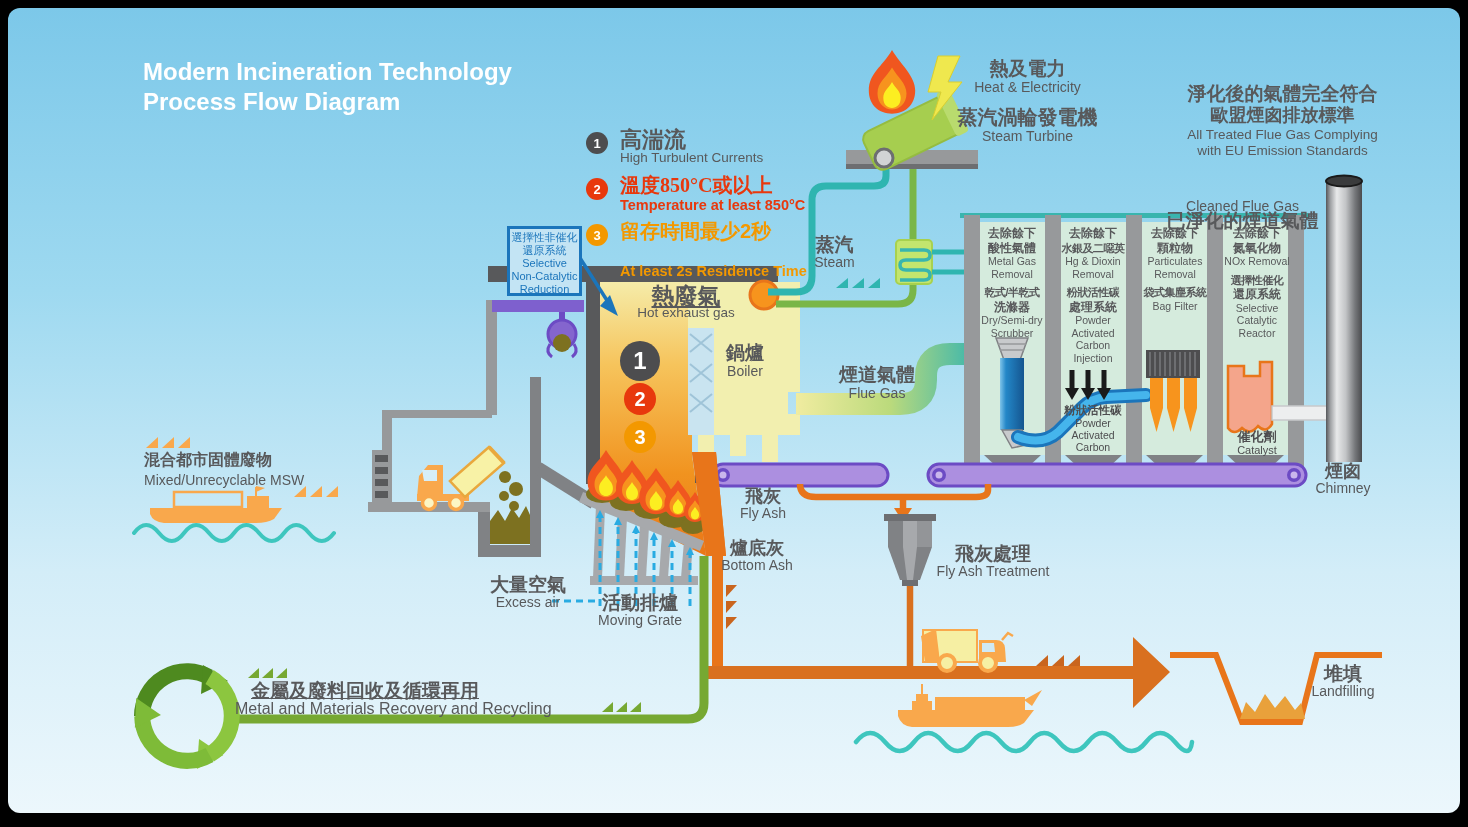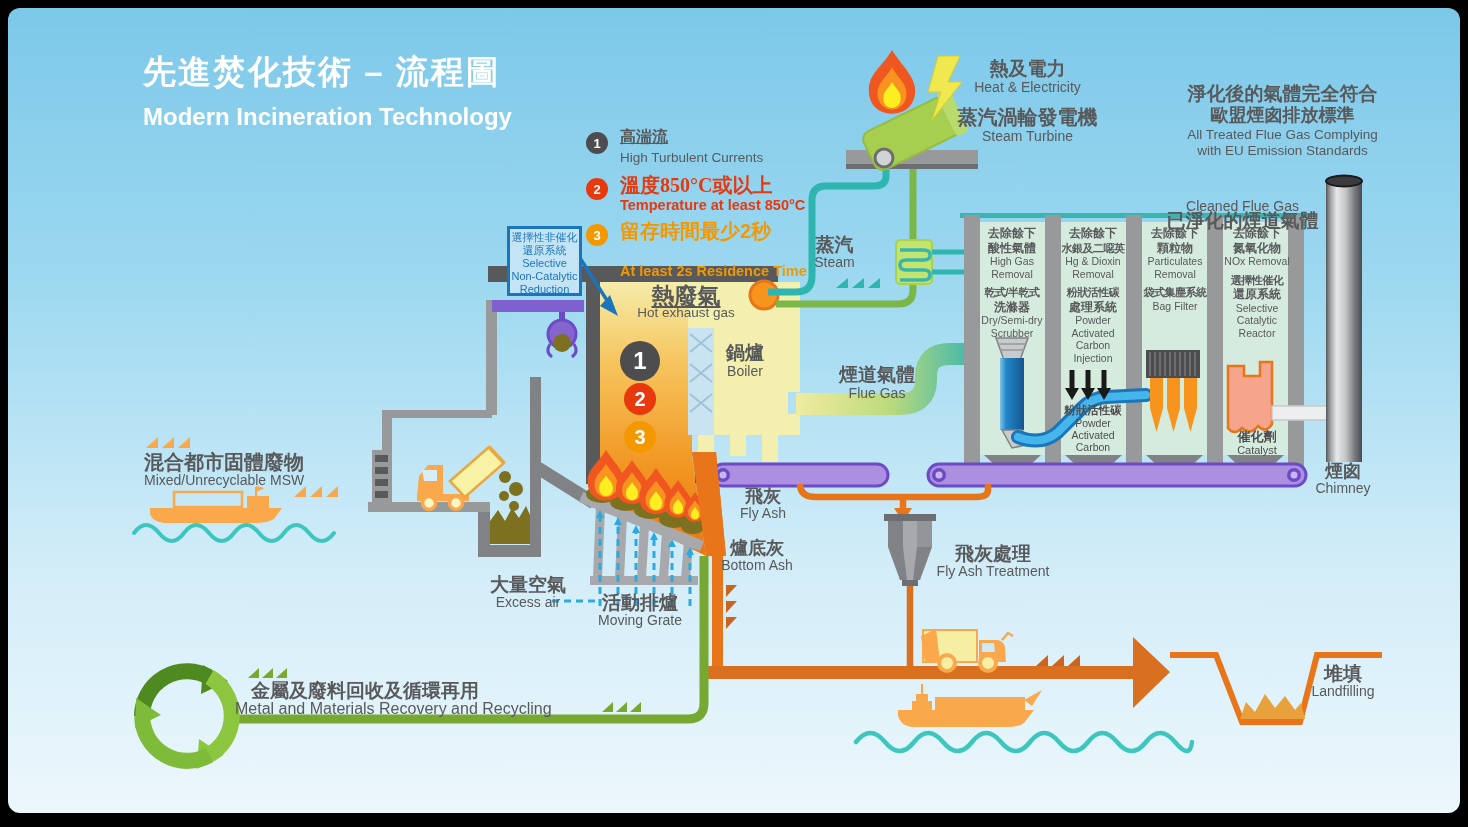--- a/index.html
+++ b/index.html
@@ -361,26 +361,26 @@
     </g>
   </g>
 
   <g>
     <line x1="580" y1="258" x2="608" y2="302" stroke="#1b75bb" stroke-width="3.5"></line>
     <polygon points="618,316 600,306 610,295" fill="#1b75bb"></polygon>
   </g>
 </svg>
 
 <div id="title">
-  <div class="t1">先進焚化技術 – 流程圖</div>
   <div class="t2">Modern Incineration Technology</div>
+  <div class="t3">Process Flow Diagram</div>
 </div>
 
 <div class="numcirc" style="left:586px;top:132px;width:22px;height:22px;background:#4d4d4f;font-size:13px;">1</div>
-<div class="lbl zh" style="left:620px;top:128px;font-size:16px;text-decoration:underline;">高湍流</div>
+<div class="lbl zh" style="left:620px;top:128px;font-size:22px;">高湍流</div>
 <div class="lbl en" style="left:620px;top:150px;font-size:13.5px;">High Turbulent Currents</div>
 <div class="numcirc" style="left:586px;top:178px;width:22px;height:22px;background:#e8380d;font-size:13px;">2</div>
 <div class="lbl zh" style="left:620px;top:174px;font-size:20px;color:#e8380d;font-family:Liberation Serif, serif;">溫度850°C或以上</div>
 <div class="lbl zh" style="left:620px;top:197px;font-size:14.5px;color:#e8380d;">Temperature at least 850°C</div>
 <div class="numcirc" style="left:586px;top:224px;width:22px;height:22px;background:#f39800;font-size:13px;">3</div>
 <div class="lbl zh" style="left:620px;top:220px;font-size:20px;color:#f39800;">留存時間最少2秒</div>
 <div class="lbl zh" style="left:620px;top:237px;font-size:14.5px;color:#f39800;margin-top:26px;">At least 2s Residence Time</div>
 
 <div id="sncr">
   <div>選擇性非催化</div>
@@ -409,47 +409,47 @@
 <div class="lbl ctr en" style="left:606px;top:305px;width:160px;font-size:13.5px;">Hot exhaust gas</div>
 <div class="lbl ctr zh" style="left:695px;top:342px;width:100px;font-size:19px;">鍋爐</div>
 <div class="lbl ctr en" style="left:695px;top:364px;width:100px;font-size:14px;">Boiler</div>
 <div class="numcirc" style="left:620px;top:341px;width:40px;height:40px;background:#4d4d4f;font-size:24px;">1</div>
 <div class="numcirc" style="left:624px;top:383px;width:32px;height:32px;background:#e8380d;font-size:20px;">2</div>
 <div class="numcirc" style="left:624px;top:421px;width:32px;height:32px;background:#f39800;font-size:20px;">3</div>
 
 <div class="lbl ctr zh" style="left:807px;top:364px;width:140px;font-size:19px;">煙道氣體</div>
 <div class="lbl ctr en" style="left:807px;top:386px;width:140px;font-size:14px;">Flue Gas</div>
 
-<div class="lbl zh" style="left:144px;top:451px;font-size:20px;">混合都市固體廢物</div>
+<div class="lbl zh" style="left:144px;top:451px;font-size:16px;">混合都市固體廢物</div>
 <div class="lbl en" style="left:144px;top:473px;font-size:14px;">Mixed/Unrecyclable MSW</div>
 
 <div class="lbl ctr zh" style="left:468px;top:574px;width:120px;font-size:19px;">大量空氣</div>
 <div class="lbl ctr en" style="left:468px;top:595px;width:120px;font-size:14px;">Excess air</div>
 <div class="lbl ctr zh" style="left:580px;top:592px;width:120px;font-size:19px;">活動排爐</div>
 <div class="lbl ctr en" style="left:580px;top:613px;width:120px;font-size:14px;">Moving Grate</div>
 <div class="lbl ctr zh" style="left:713px;top:486px;width:100px;font-size:18px;">飛灰</div>
 <div class="lbl ctr en" style="left:713px;top:506px;width:100px;font-size:14px;">Fly Ash</div>
 <div class="lbl ctr zh" style="left:707px;top:538px;width:100px;font-size:18px;">爐底灰</div>
 <div class="lbl ctr en" style="left:707px;top:558px;width:100px;font-size:14px;">Bottom Ash</div>
 
 <div class="lbl ctr zh" style="left:913px;top:543px;width:160px;font-size:19px;">飛灰處理</div>
 <div class="lbl ctr en" style="left:913px;top:564px;width:160px;font-size:14px;">Fly Ash Treatment</div>
 
-<div class="lbl ctr zh" style="left:235px;top:680px;width:260px;font-size:19px;">金屬及廢料回收及循環再用</div>
+<div class="lbl ctr zh" style="left:235px;top:680px;width:260px;font-size:19px;text-decoration:underline;">金屬及廢料回收及循環再用</div>
 <div class="lbl ctr en" style="left:235px;top:700px;width:260px;font-size:16px;">Metal and Materials Recovery and Recycling</div>
 
 <div class="lbl ctr zh" style="left:1288px;top:663px;width:110px;font-size:19px;">堆填</div>
 <div class="lbl ctr en" style="left:1288px;top:684px;width:110px;font-size:14px;">Landfilling</div>
 <div class="lbl ctr zh" style="left:1288px;top:461px;width:110px;font-size:18px;">煙囪</div>
 <div class="lbl ctr en" style="left:1288px;top:481px;width:110px;font-size:14px;">Chimney</div>
 
 <div class="lbl ctr" style="left:976px;top:226px;width:72px;">
   <div class="colhead">去除餘下</div>
   <div class="colhead">酸性氣體</div>
-  <div class="colen">High Gas</div>
+  <div class="colen">Metal Gas</div>
   <div class="colen">Removal</div>
   <div style="height:5px;"></div>
   <div class="colhead blue fs11">乾式/半乾式</div>
   <div class="colhead blue">洗滌器</div>
   <div class="colen blueen">Dry/Semi-dry</div>
   <div class="colen blueen">Scrubber</div>
 </div>
 
 <div class="lbl ctr" style="left:1057px;top:226px;width:72px;">
   <div class="colhead">去除餘下</div>

